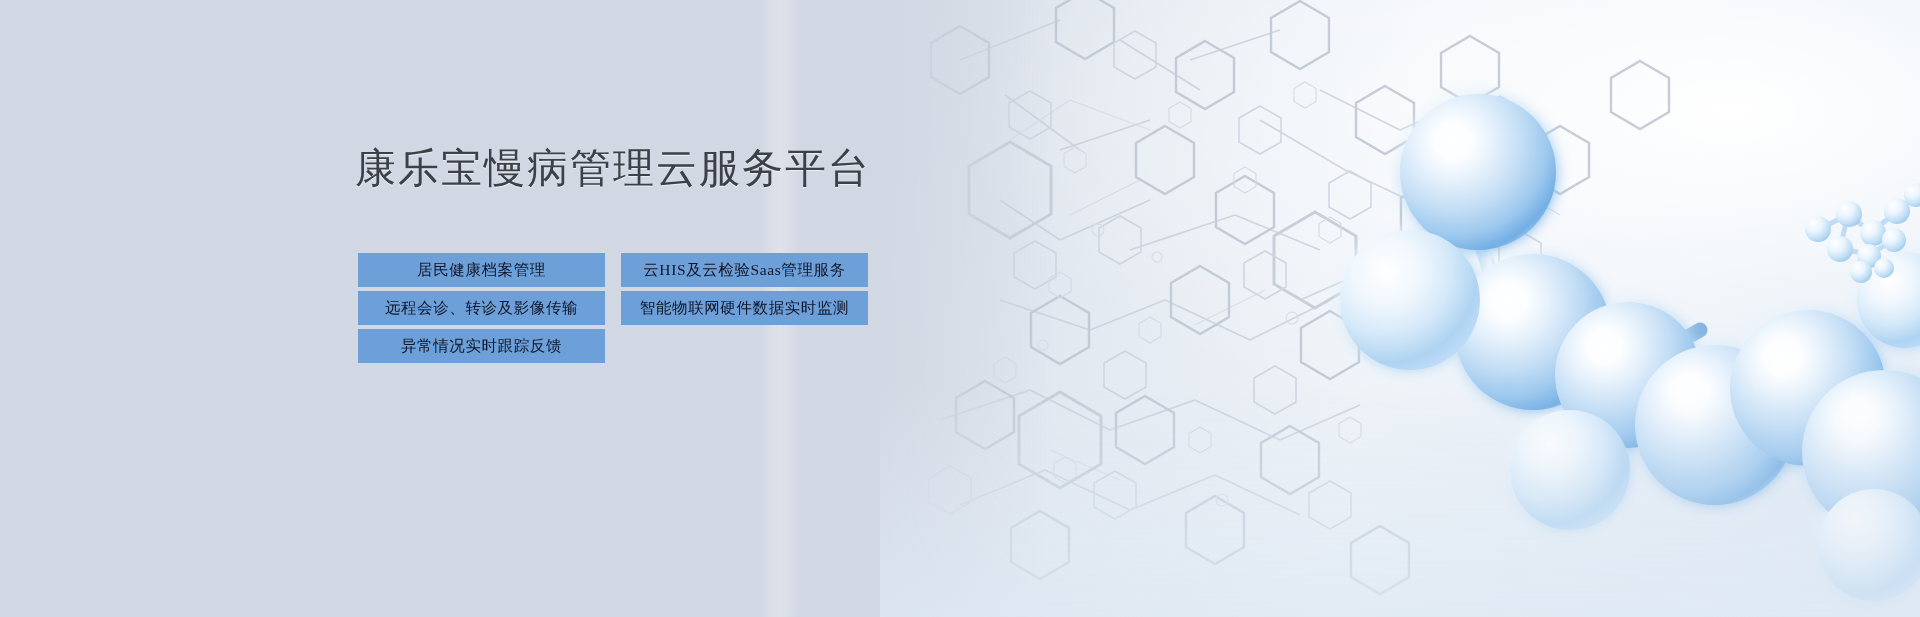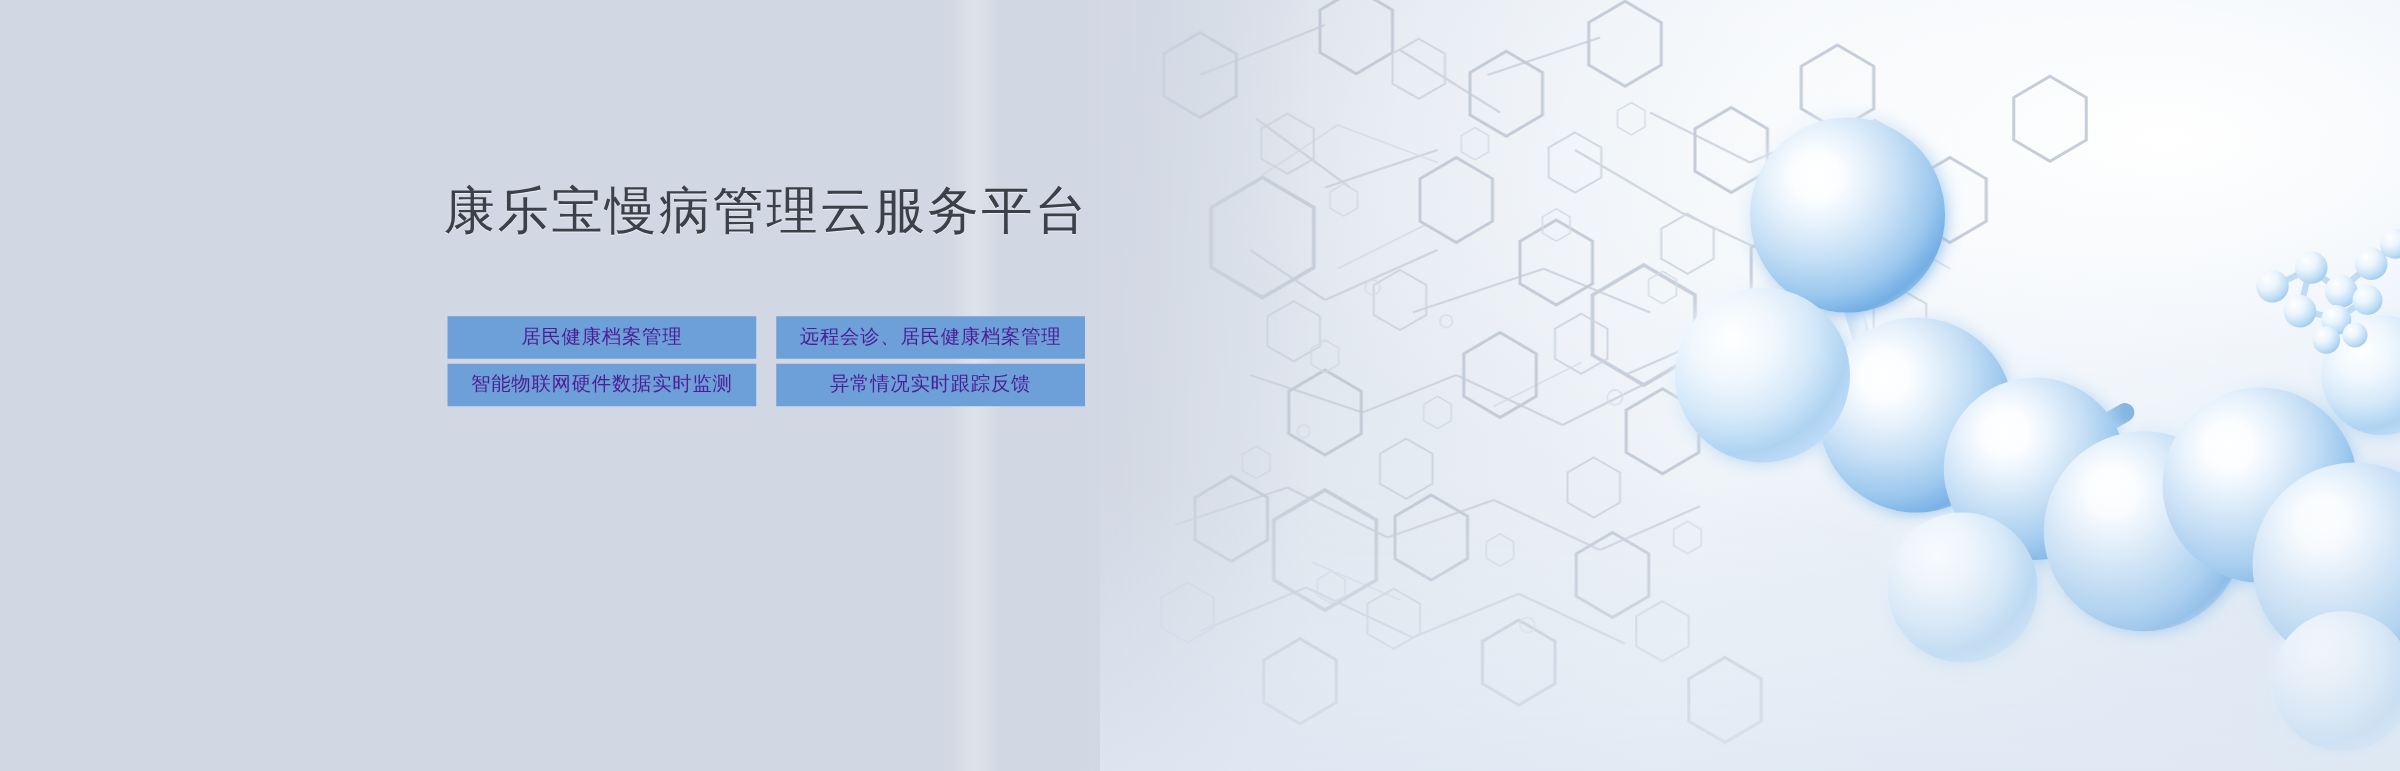--- a/index.html
+++ b/index.html
@@ -62,21 +62,21 @@
     width:510px;
     display:grid;
     grid-template-columns:247px 247px;
     grid-auto-rows:34px;
     column-gap:16px;
     row-gap:4px;
   }
   .cell{
     background:#6d9fd8;
     display:flex; align-items:center; justify-content:center;
-    color:#4c1d95;
+    color:#0f172a;
     font-family:"Liberation Serif", serif;
     font-size:15.5px;
     letter-spacing:.6px;
     white-space:nowrap;
     line-height:1;
     user-select:none;
   }
 </style>
 </head>
 <body>
@@ -298,18 +298,19 @@
       </g>
     </g>
   </svg>
 
   <div class="bg-bottomfade"></div>
 
   <div class="title">康乐宝慢病管理云服务平台</div>
 
   <div class="grid">
     <div class="cell">居民健康档案管理</div>
-    <div class="cell">远程会诊、居民健康档案管理</div>
+    <div class="cell">云HIS及云检验Saas管理服务</div>
+    <div class="cell">远程会诊、转诊及影像传输</div>
     <div class="cell">智能物联网硬件数据实时监测</div>
     <div class="cell">异常情况实时跟踪反馈</div>
   </div>
 
 </div>
 
 </body></html>

